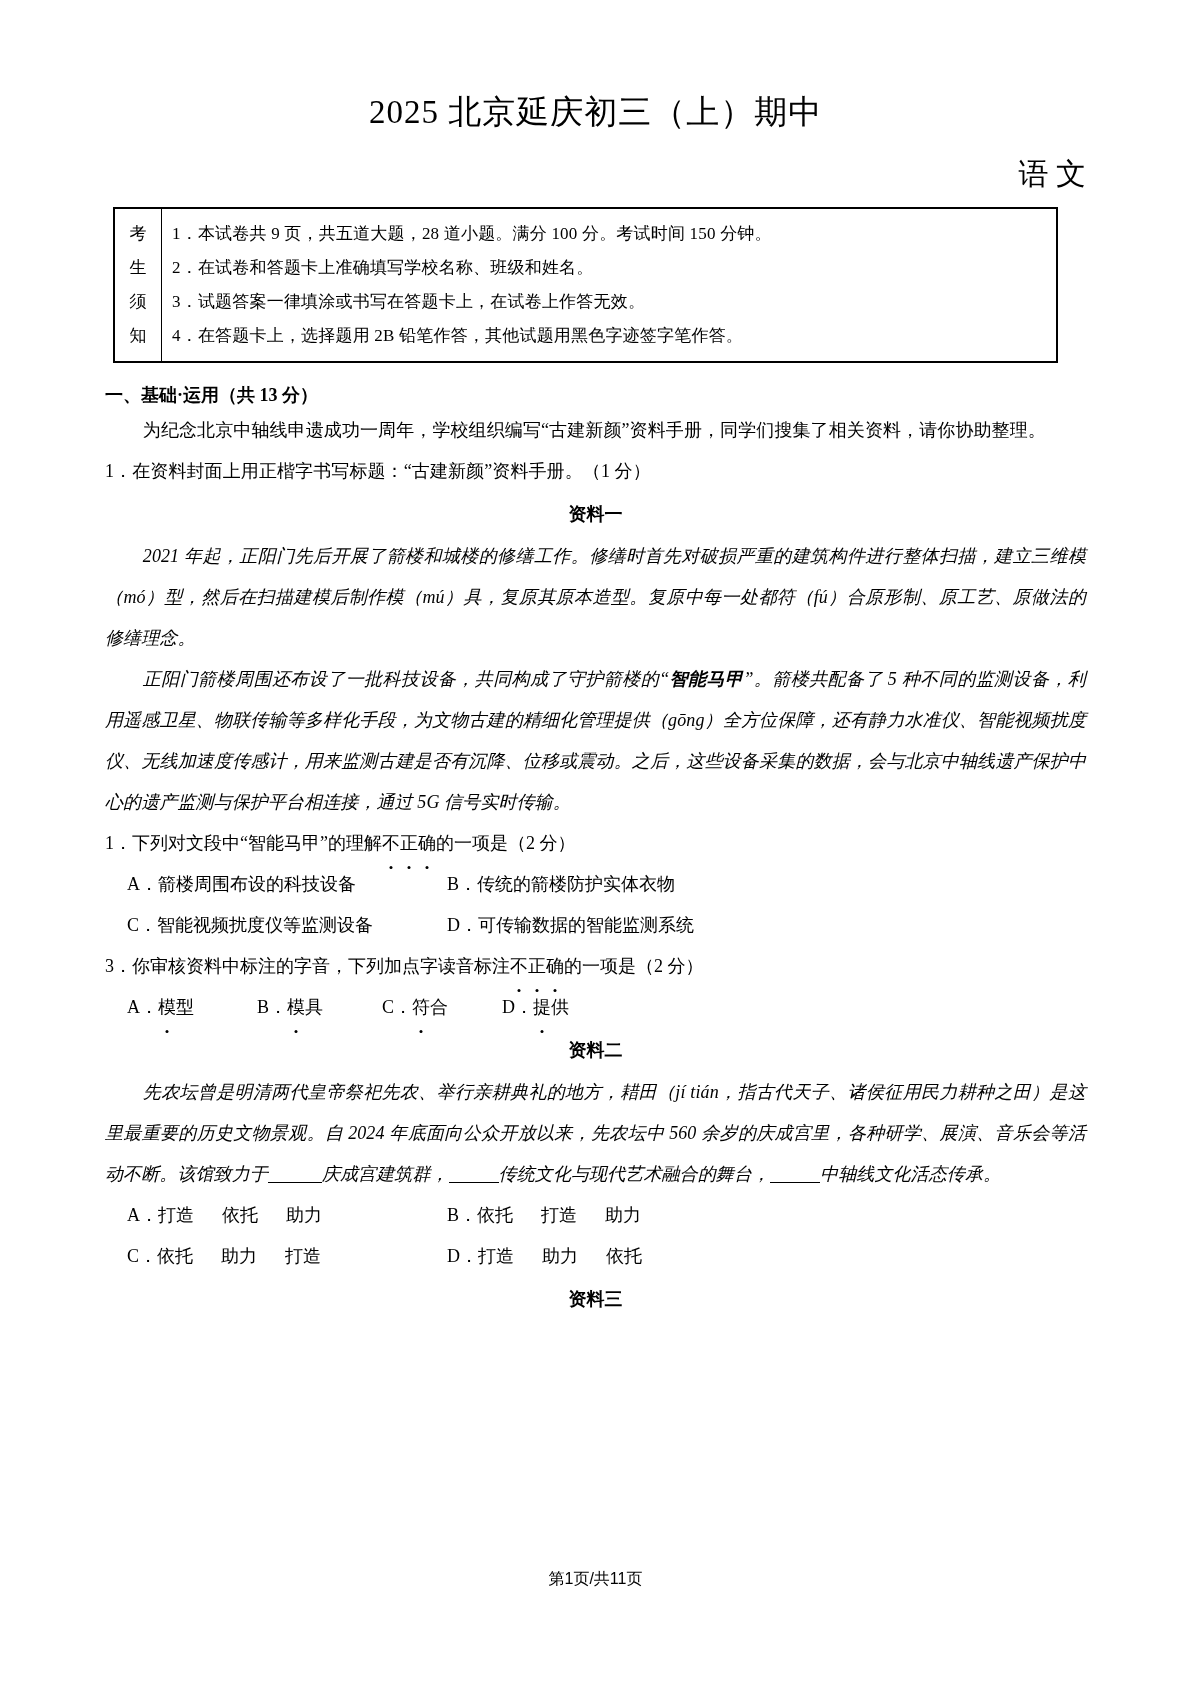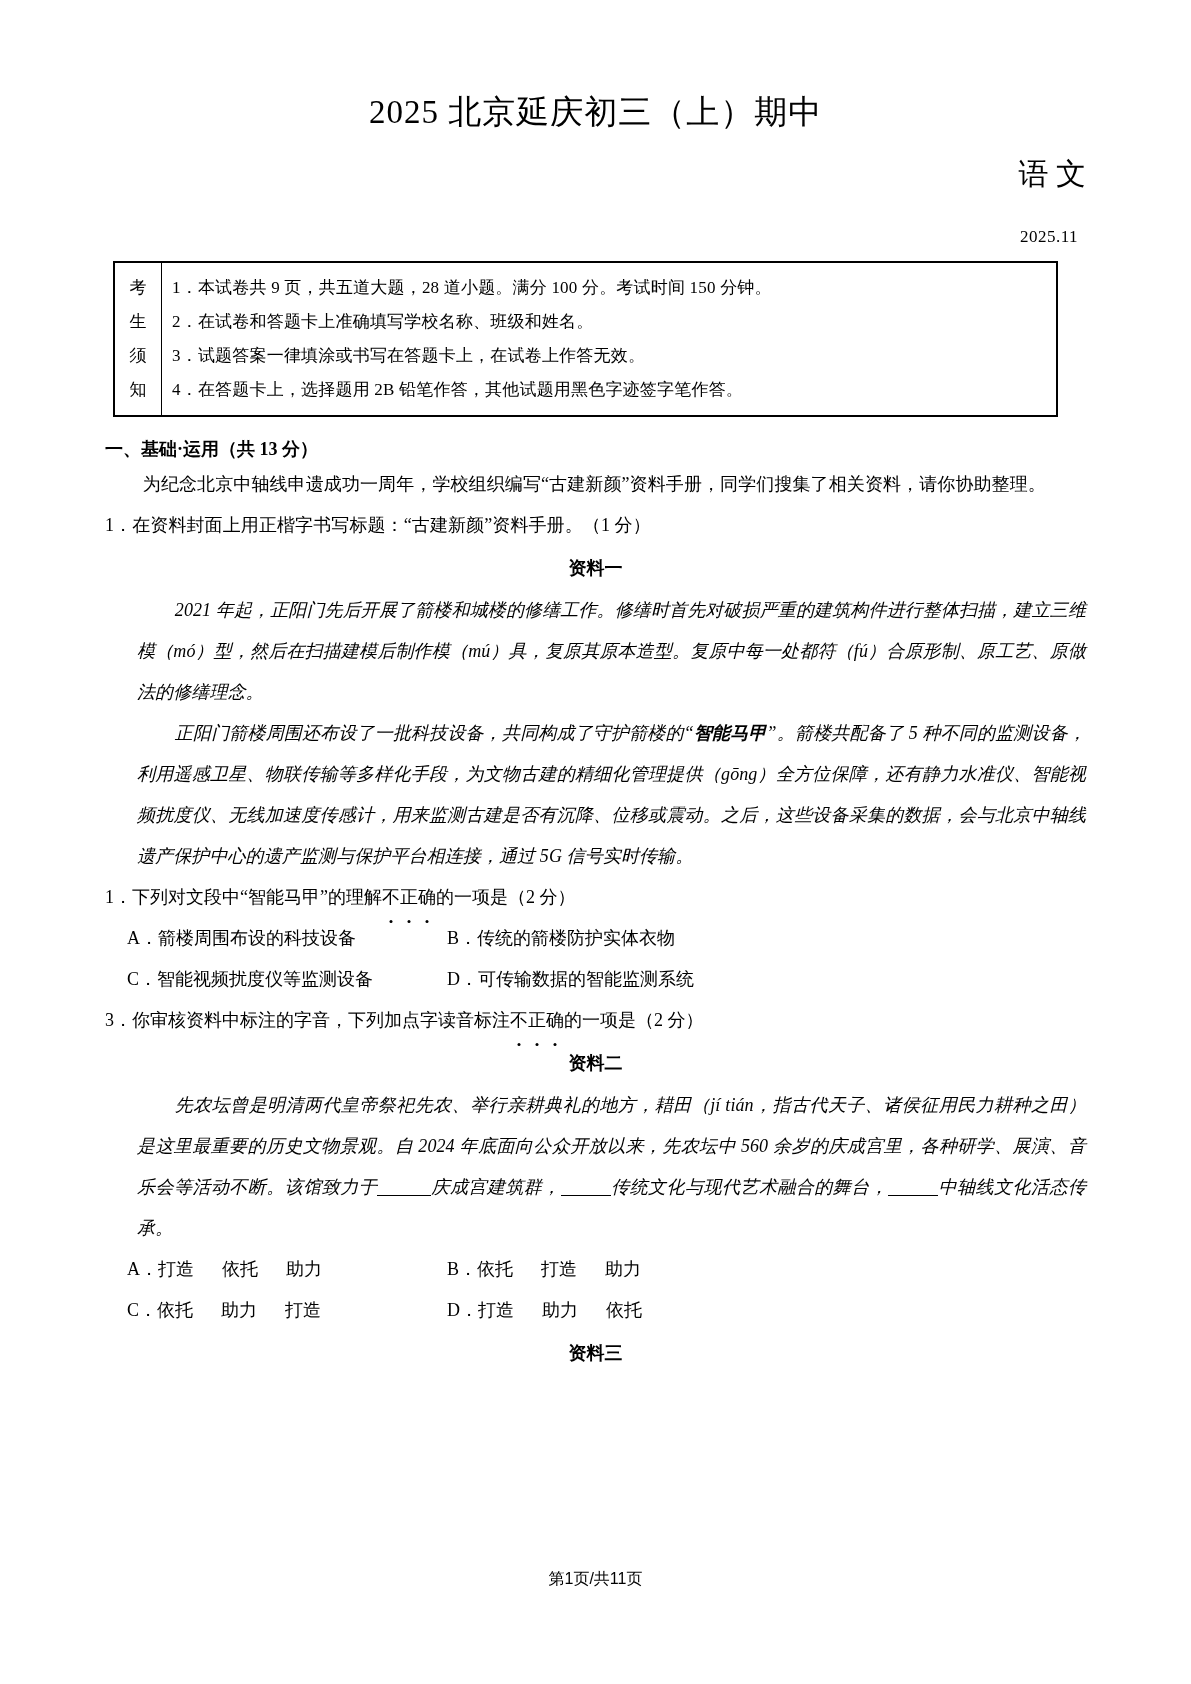--- a/index.html
+++ b/index.html
@@ -99,21 +99,20 @@
     text-align: justify;
     text-justify: inter-ideograph;
     letter-spacing: .1px;
   }
   p.indent { text-indent: 2.1em; }
   p.kai {
     font-family: "Liberation Serif", "DejaVu Serif", serif;
     font-style: italic;
     font-size: 18px;
     line-height: 41px;
-    margin-left: 32px;
   }
   .res-head {
     text-align: center;
     font-weight: bold;
     font-size: 18px;
     line-height: 44px;
     margin: 0;
   }
   .q {
     font-size: 18px;
@@ -167,21 +166,20 @@
     font-family: "Liberation Sans", sans-serif;
   }
 </style>
 </head>
 <body>
 
 <div class="page">
 
   <h1 class="doc-title">2025 北京延庆初三（上）期中</h1>
   <h2 class="doc-subtitle">语    文</h2>
-  <div class="doc-date">2025.11</div>
 
   <div class="notice">
     <div class="notice-label">
       <span>考</span>
       <span>生</span>
       <span>须</span>
       <span>知</span>
     </div>
     <div class="notice-items">
       <div class="notice-item">1．本试卷共 9 页，共五道大题，28 道小题。满分 100 分。考试时间 150 分钟。</div>
@@ -209,20 +207,26 @@
     <div class="col"><span>A．</span><span>箭楼周围布设的科技设备</span></div>
     <div class="col wide"><span>B．</span><span>传统的箭楼防护实体衣物</span></div>
   </div>
   <div class="opts">
     <div class="col"><span>C．</span><span>智能视频扰度仪等监测设备</span></div>
     <div class="col wide"><span>D．</span><span>可传输数据的智能监测系统</span></div>
   </div>
 
   <p class="q"><span>3．你审核资料中标注的字音，下列加点字读音标注</span><span><span class="dotted">不</span><span class="dotted">正</span><span class="dotted">确</span></span><span>的一项是（2 分）</span></p>
 
+  <div class="opts">
+    <div style="width:130px"><span>A．</span><span class="dotted">模</span><span>型</span></div>
+    <div style="width:125px"><span>B．</span><span class="dotted">模</span><span>具</span></div>
+    <div style="width:120px"><span>C．</span><span class="dotted">符</span><span>合</span></div>
+    <div><span>D．</span><span class="dotted">提</span><span>供</span></div>
+  </div>
 
   <p class="res-head">资料二</p>
 
   <p class="body kai indent"><span>先农坛曾是明清两代皇帝祭祀先农、举行亲耕典礼的地方，耤田（jí tián，指古代天子、诸侯征用民力耕种之田）是这里最重要的历史文物景观。自 2024 年底面向公众开放以来，先农坛中 560 余岁的庆成宫里，各种研学、展演、音乐会等活动不断。该馆致力于</span><span class="blank"></span><span>庆成宫建筑群，</span><span class="blank sm"></span><span>传统文化与现代艺术融合的舞台，</span><span class="blank sm"></span><span>中轴线文化活态传承。</span></p>
 
 
   <div class="opts">
     <div class="col"><span>A．</span><span>打造</span><span class="opt-gap"></span><span>依托</span><span class="opt-gap"></span><span>助力</span></div>
     <div class="col wide"><span>B．</span><span>依托</span><span class="opt-gap"></span><span>打造</span><span class="opt-gap"></span><span>助力</span></div>
   </div>

